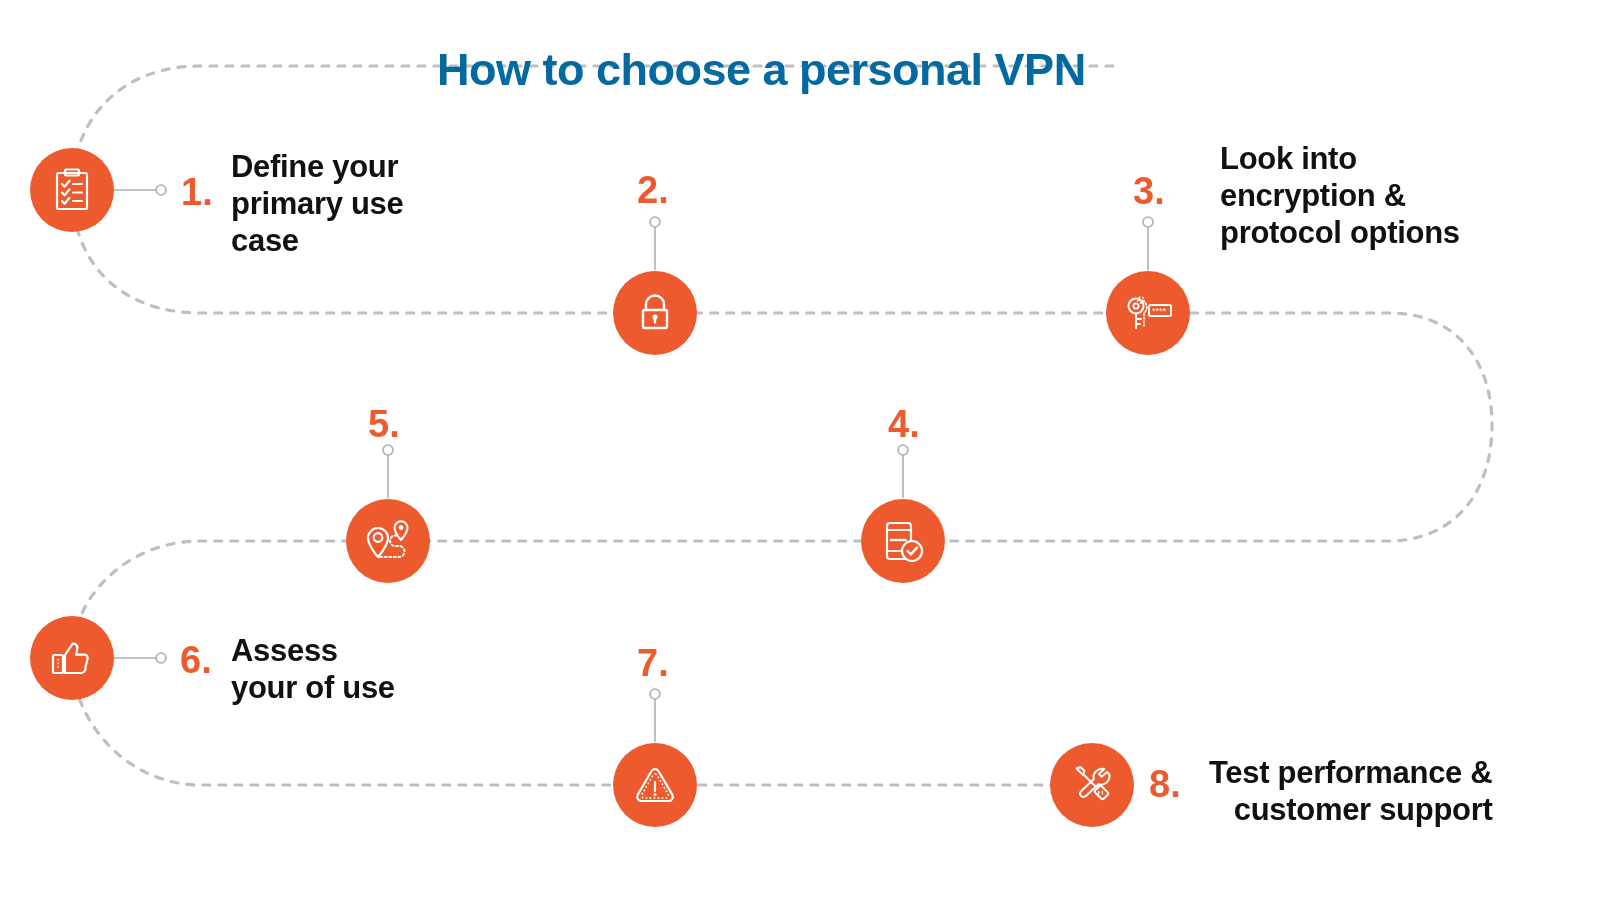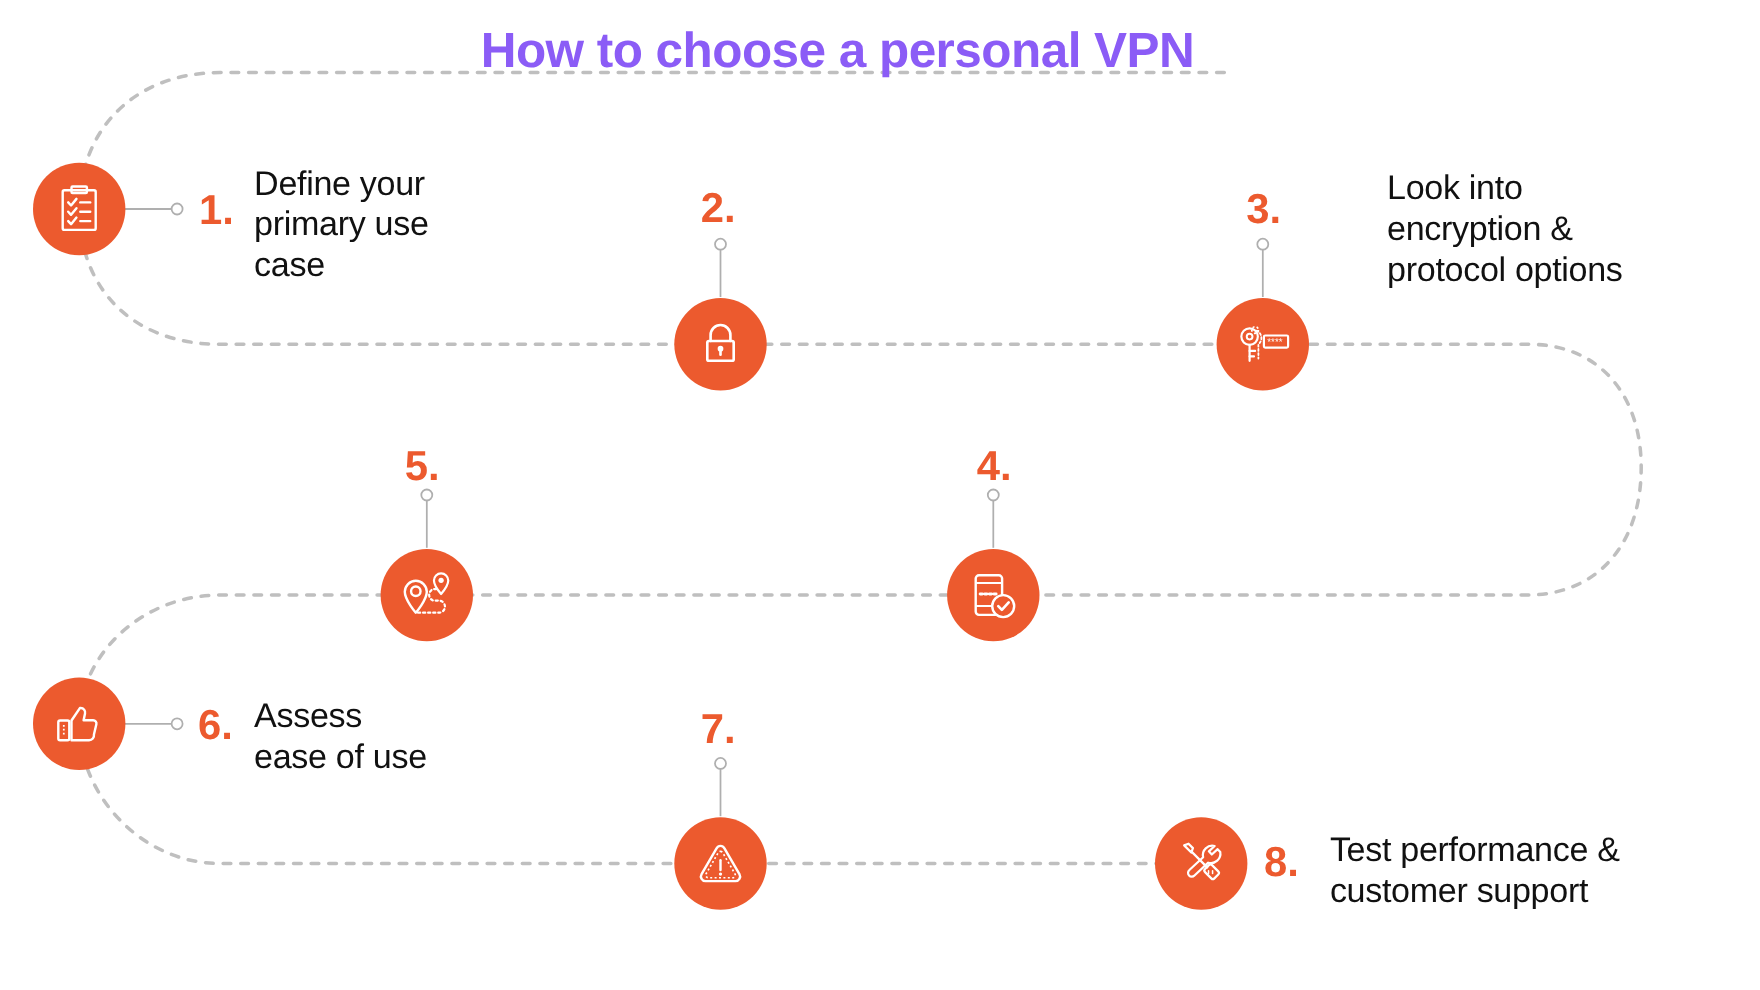--- a/index.html
+++ b/index.html
@@ -25,24 +25,24 @@
   #path-layer {
     position: absolute;
     left: 0; top: 0;
     width: 1600px; height: 900px;
     pointer-events: none;
   }
   
   .title {
     position: absolute;
     left: 437px;
-    top: 20px;
+    top: 44px;
     font-size: 45px;
     font-weight: 700;
-    color: #8b5cf6;
+    color: #0369a1;
     letter-spacing: -0.5px;
     white-space: nowrap;
   }
   
   .node {
     position: absolute;
     width: 84px;
     height: 84px;
     border-radius: 50%;
     background: #EC5A2E;
@@ -61,21 +61,21 @@
   .step-label {
     font-size: 31px;
     font-weight: 400;
     color: #111111;
     line-height: 37px;
     letter-spacing: -0.3px;
     white-space: pre-line;
   }
   
   .nl-num { position: absolute; }
-  .nl-label { position: absolute; }
+  .nl-label { position: absolute; font-weight: bold; }
 </style>
 </head>
 <body>
 
 <div id="stage">
 
   <svg id="path-layer" viewBox="0 0 1600 900">
 
     <path d="M 1113 66 L 200 66 C 120 66 72 120 72 190 L 72 190 C 72 262 120 313 200 313 L 1390 313 C 1455 313 1492 360 1492 425 C 1492 495 1452 541 1388 541 L 200 541 C 128 541 72 596 72 658 C 72 722 128 785 200 785 L 1060 785" fill="none" stroke="#BFBFBF" stroke-width="3.2" stroke-dasharray="7 9" stroke-linecap="round"></path>
 
@@ -161,21 +161,21 @@
         <circle cx="18" cy="9" r="3" fill="none" stroke="#fff" stroke-width="1.6" stroke-dasharray="1.8 2"></circle>
 
         <rect x="26" y="14" width="22" height="11" rx="1.2" fill="none" stroke="#fff" stroke-width="2"></rect>
         <g fill="#fff">
           <text x="29" y="23" font-size="9" font-family="'Liberation Sans', sans-serif">****</text>
         </g>
       </svg>
     </span>
   </div>
   <div class="step-num nl-num" style="left:1133px; top:172px;">3.</div>
-  <div class="step-label nl-label" style="left:1220px; top:152px;margin-left:41px;">Look into
+  <div class="step-label nl-label" style="left:1220px; top:140px;">Look into
 encryption &amp;
 protocol options</div>
 
   <div class="node" style="left:861px; top:499px;">
     <span>
       <svg width="46" height="46" viewBox="0 0 46 46">
         <rect x="7" y="5" width="24" height="36" rx="3" fill="none" stroke="#fff" stroke-width="2.2"></rect>
         <line x1="7" y1="12" x2="31" y2="12" stroke="#fff" stroke-width="1.8"></line>
         <line x1="7" y1="33" x2="31" y2="33" stroke="#fff" stroke-width="1.8"></line>
         <line x1="11" y1="22" x2="27" y2="22" stroke="#fff" stroke-width="2.6" stroke-dasharray="2 2.2" stroke-linecap="round"></line>
@@ -206,21 +206,21 @@
     <span>
       <svg width="48" height="44" viewBox="0 0 48 44">
         <rect x="5" y="19" width="10" height="18" rx="1.6" fill="none" stroke="#fff" stroke-width="2.2"></rect>
         <line x1="10" y1="23" x2="10" y2="33" stroke="#fff" stroke-width="1.6" stroke-dasharray="1.6 2"></line>
         <path d="M17 19 L17 37 L33 37 A4.5 4.5 0 0 0 37.4 31.8 L39.6 22.4 A3 3 0 0 0 36.7 18.7 L28 18.7 L29.3 12.6 A4 4 0 0 0 25.4 7.7 L24.6 7.7 L17 19 Z" fill="none" stroke="#fff" stroke-width="2.2" stroke-linejoin="round"></path>
       </svg>
     </span>
   </div>
   <div class="step-num nl-num" style="left:180px; top:641px;">6.</div>
   <div class="step-label nl-label" style="left:231px; top:632px;">Assess
-ease of use</div>
+your of use</div>
 
   <div class="node" style="left:613px; top:743px;">
     <span>
       <svg width="48" height="44" viewBox="0 0 48 44">
         <path d="M24 6 C25.6 6 26.8 6.8 27.6 8.2 L41.2 31.6 C42 33 42 34.6 41.2 36 C40.4 37.4 39.2 38 37.6 38 L10.4 38 C8.8 38 7.6 37.4 6.8 36 C6 34.6 6 33 6.8 31.6 L20.4 8.2 C21.2 6.8 22.4 6 24 6 Z" fill="none" stroke="#fff" stroke-width="2.2" stroke-linejoin="round"></path>
         <path d="M24 11 C24.9 11 25.6 11.5 26.1 12.3 L37.1 31.3 C37.6 32.1 37.6 33 37.1 33.8 C36.6 34.6 35.9 35 35 35 L13 35 C12.1 35 11.4 34.6 10.9 33.8 C10.4 33 10.4 32.1 10.9 31.3 L21.9 12.3 C22.4 11.5 23.1 11 24 11 Z" fill="none" stroke="#fff" stroke-width="1.5" stroke-dasharray="1.8 2.2" stroke-linejoin="round"></path>
         <line x1="24" y1="19" x2="24" y2="28" stroke="#fff" stroke-width="2.2" stroke-linecap="round"></line>
         <circle cx="24" cy="31.6" r="1.5" fill="#fff"></circle>
       </svg>
     </span>
@@ -237,16 +237,16 @@
         <line x1="15" y1="12" x2="29.5" y2="26.5" stroke="#fff" stroke-width="2" stroke-linecap="round"></line>
         <rect x="27.5" y="26" width="12" height="9" rx="2" fill="none" stroke="#fff" stroke-width="2" transform="rotate(45 33.5 30.5)"></rect>
         <g stroke="#fff" stroke-width="1.4" stroke-linecap="round">
           <line x1="30.8" y1="31.8" x2="32.6" y2="33.6" transform="rotate(45 33.5 30.5)"></line>
           <line x1="33.4" y1="29.2" x2="35.2" y2="31" transform="rotate(45 33.5 30.5)"></line>
         </g>
       </svg>
     </span>
   </div>
   <div class="step-num nl-num" style="left:1149px; top:765px;">8.</div>
-  <div class="step-label nl-label" style="left:1209px; top:754px;">Test performance &amp;
+  <div class="step-label nl-label" style="left:1209px; top:754px;text-align:right;">Test performance &amp;
 customer support</div>
 
 </div>
 
 </body></html>

